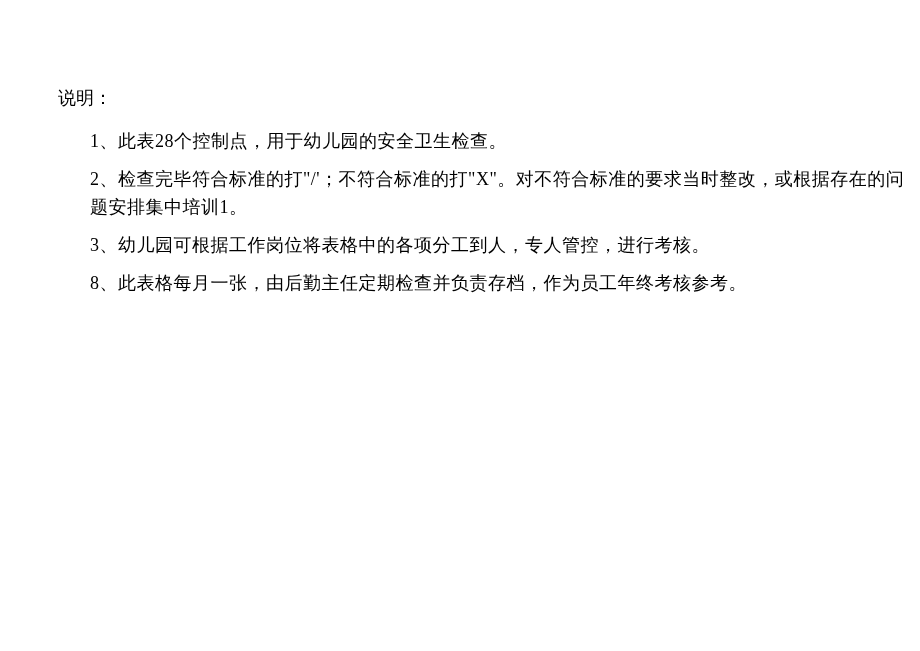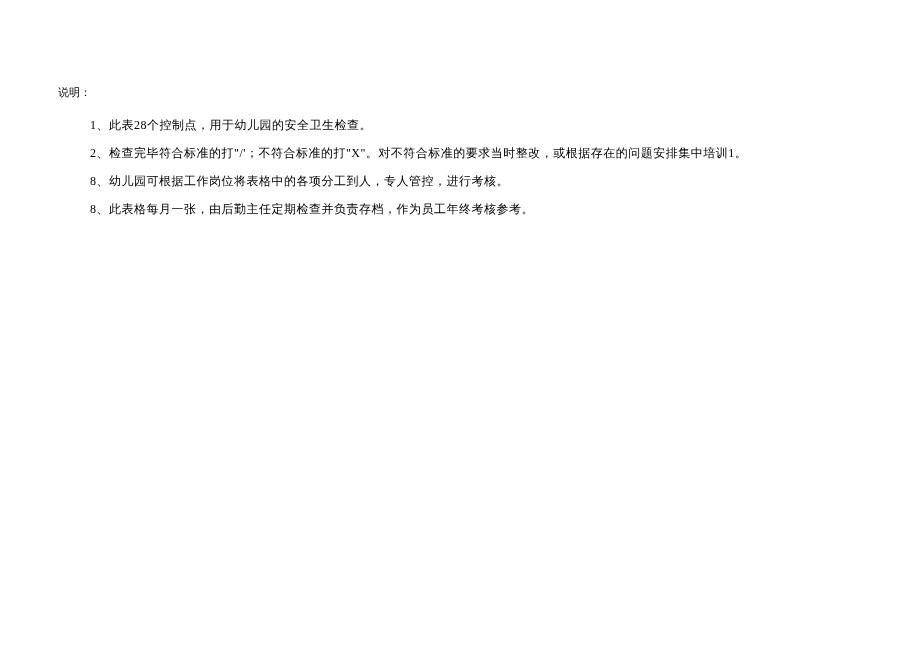--- a/index.html
+++ b/index.html
@@ -12,34 +12,34 @@
       height: 651px;
       background: #ffffff;
       font-family: "SimSun", "宋体", serif;
       font-size: 13px;
       color: #000000;
       padding-top: 84px;
       padding-left: 58px;
       line-height: 1.6;
     }
     .title {
-      font-size: 11px;
+      font-size: 18px;
       margin-bottom: 14px;
     }
     .list {
       padding-left: 32px;
     }
     .list-item {
       margin-bottom: 9px;
-      font-size: 12px;
+      font-size: 18px;
       letter-spacing: 0.5px;
     }
   </style>
 </head>
 <body>
 
 <div class="title">说明：</div>
 <div class="list">
   <div class="list-item">1、此表28个控制点，用于幼儿园的安全卫生检查。</div>
   <div class="list-item">2、检查完毕符合标准的打"/'；不符合标准的打"X"。对不符合标准的要求当时整改，或根据存在的问题安排集中培训1。</div>
-  <div class="list-item">8、幼儿园可根据工作岗位将表格中的各项分工到人，专人管控，进行考核。</div>
+  <div class="list-item">3、幼儿园可根据工作岗位将表格中的各项分工到人，专人管控，进行考核。</div>
   <div class="list-item">8、此表格每月一张，由后勤主任定期检查并负责存档，作为员工年终考核参考。</div>
 </div>
 
 </body></html>

